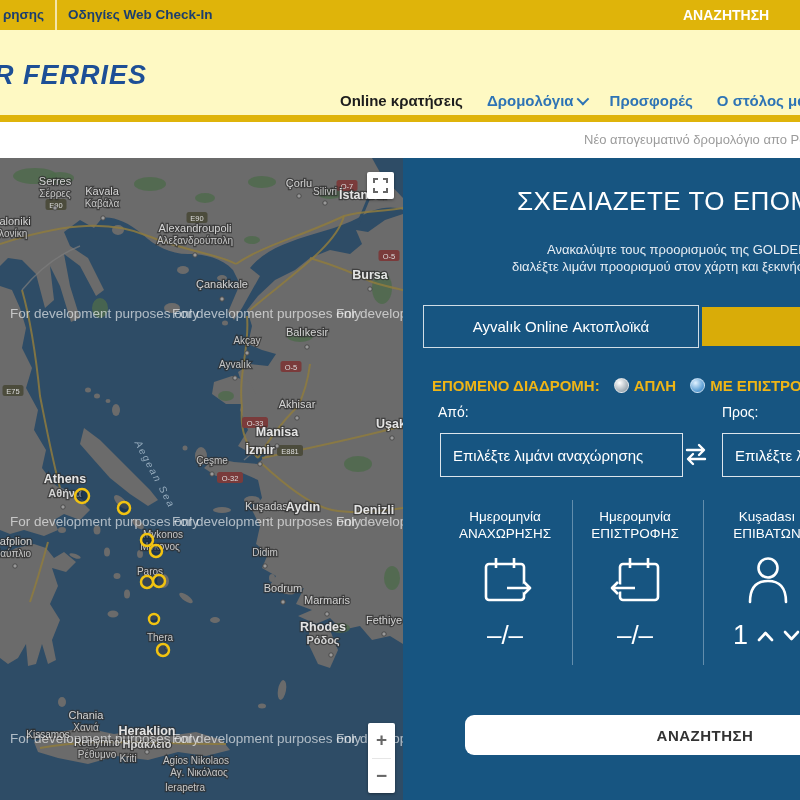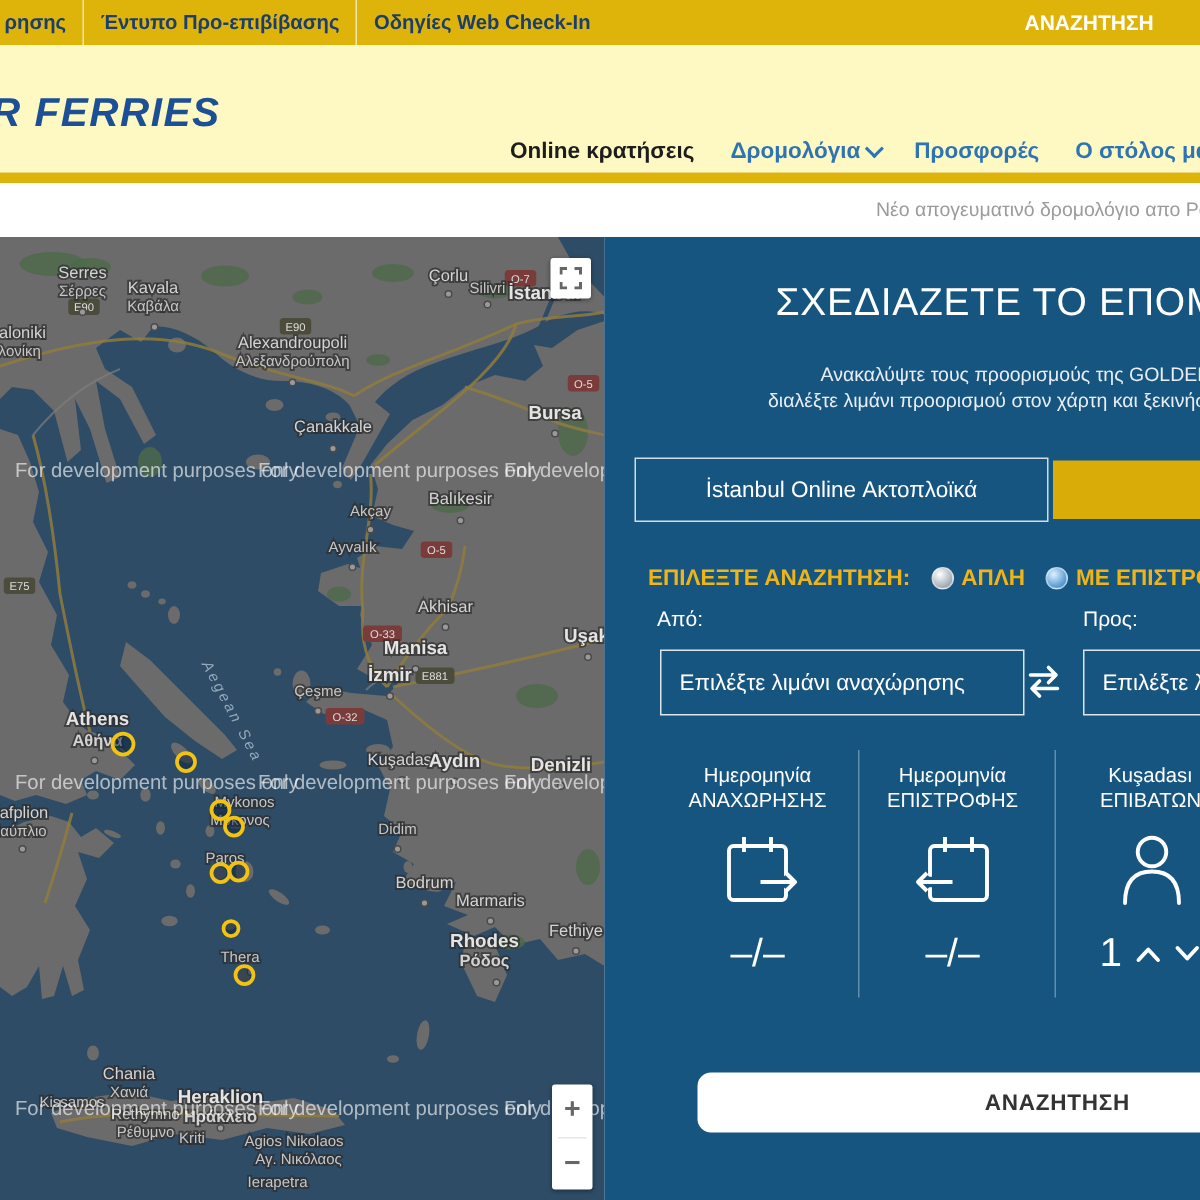--- a/index.html
+++ b/index.html
@@ -89,21 +89,20 @@
   .search-btn{position:absolute;left:62px;top:557px;width:480px;height:40px;background:#fff;border:none;
               border-radius:9px;color:#333;font-size:15px;font-weight:bold;letter-spacing:.5px;
               font-family:"Liberation Sans",sans-serif;cursor:pointer;}
 </style>
 </head>
 <body>
 
 <div class="topbar">
   <span class="topbar-item">ρησης</span>
   <span class="topbar-sep"></span>
-  <span class="topbar-item">Έντυπο Προ-επιβίβασης</span>
   <span class="topbar-sep"></span>
   <span class="topbar-item">Οδηγίες Web Check-In</span>
   <span class="topbar-search">ΑΝΑΖΗΤΗΣΗ</span>
 </div>
 
 <div class="navbar">
   <div class="logo">R FERRIES</div>
   <div class="nav-items">
     <span class="nav-link active">Online κρατήσεις</span>
     <span class="nav-link">
@@ -342,25 +341,25 @@
     <div class="zoom-div"></div>
     <div class="zoom-btn">−</div>
   </div>
 </div>
 
 <div class="panel">
   <div class="panel-title nowrap">ΣΧΕΔΙΑΖΕΤΕ ΤΟ ΕΠΟΜΕΝΟ ΤΑΞΙΔΙ ΣΑΣ</div>
   <div class="panel-sub1 nowrap">Ανακαλύψτε τους προορισμούς της GOLDEN STAR FERRIES,</div>
   <div class="panel-sub2 nowrap">διαλέξτε λιμάνι προορισμού στον χάρτη και ξεκινήστε να σχεδιάζετε</div>
 
-  <div class="tab-ferry">İstanbul Online Ακτοπλοϊκά</div>
+  <div class="tab-ferry">Ayvalık Online Ακτοπλοϊκά</div>
   <div class="tab-flights"></div>
 
   <div class="route-row">
-    <span class="route-label">ΕΠΙΛΕΞΤΕ ΑΝΑΖΗΤΗΣΗ:</span>
+    <span class="route-label">ΕΠΟΜΕΝΟ ΔΙΑΔΡΟΜΗ:</span>
     <span class="radio-opt">
       <span class="radio"></span>
       <span class="radio-label">ΑΠΛΗ</span>
     </span>
     <span class="radio-opt">
       <span class="radio selected"></span>
       <span class="radio-label">ΜΕ ΕΠΙΣΤΡΟΦΗ</span>
     </span>
   </div>
 

